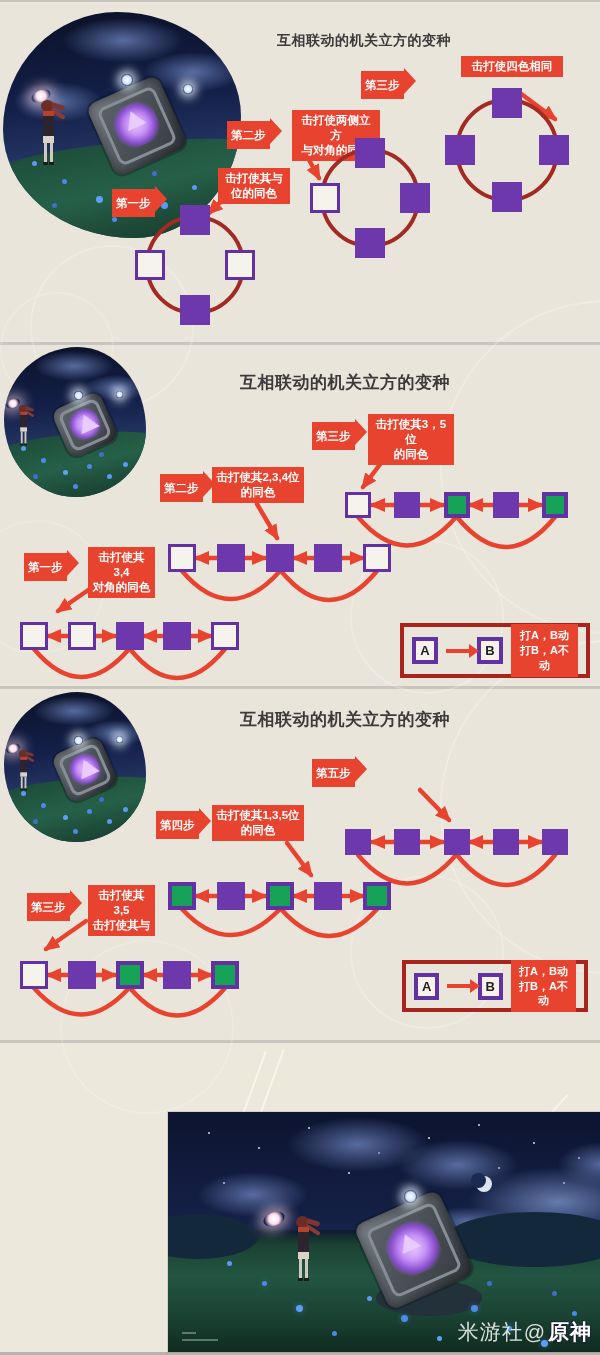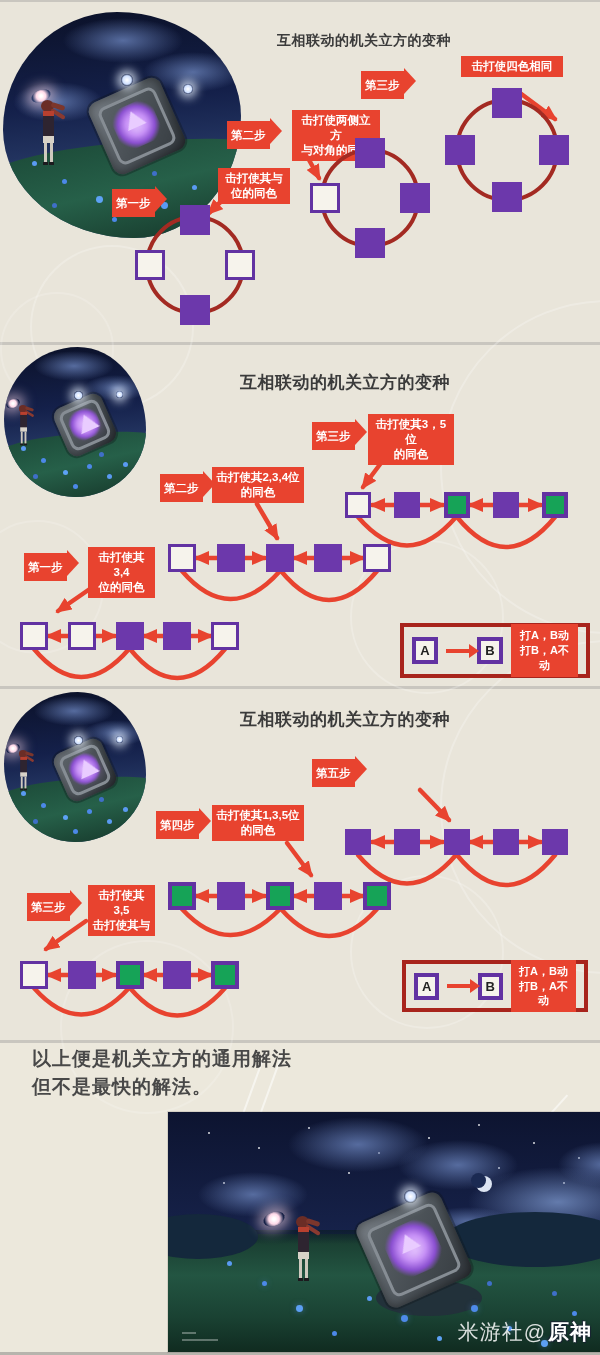--- a/index.html
+++ b/index.html
@@ -304,21 +304,21 @@
 
   <div class="title t17" style="left:240px;top:371px">互相联动的机关立方的变种</div>
   <div class="ribbon" style="left:312px;top:422px">第三步</div>
   <div class="note" style="left:368px;top:414px;width:86px">击打使其3，5位
 的同色</div>
   <div class="ribbon" style="left:160px;top:474px">第二步</div>
   <div class="note" style="left:212px;top:467px;width:92px">击打使其2,3,4位
 的同色</div>
   <div class="ribbon" style="left:24px;top:553px">第一步</div>
   <div class="note" style="left:88px;top:547px;width:67px">击打使其3,4
-位的同色</div>
+对角的同色</div>
 
   <div class="row s26" style="left:345px;top:492px;width:223px">
       <div class="sq empty"></div>
       <div class="sq purple"></div>
       <div class="sq green"></div>
       <div class="sq purple"></div>
       <div class="sq green"></div>
     </div>
   <div class="row s28" style="left:168px;top:544px;width:223px">
       <div class="sq empty"></div>
@@ -375,22 +375,20 @@
     </div>
 
   <div class="legend" style="left:402px;top:960px;width:186px;height:52px">
     <div class="lgsq">A</div>
     <div class="lg-arrow"></div>
     <div class="lgsq">B</div>
     <div class="lg-note">打A，B动
 打B，A不动</div>
   </div>
 
-  <div class="bigline" style="left:32px;top:1046px">以上便是机关立方的通用解法</div>
-  <div class="bigline" style="left:32px;top:1074px">但不是最快的解法。</div>
 
   <div class="shot">
     <div class="shot-sky"></div>
     <div class="stars" style="box-shadow:
       40px 20px 0 0 #fff,90px 35px 0 0 #fff,140px 15px 0 0 #fff,210px 40px 0 0 #fff,
       260px 25px 0 0 #fff,310px 12px 0 0 #fff,365px 30px 0 0 #fff,410px 45px 0 0 #fff,
       180px 60px 0 0 #fff,330px 55px 0 0 #fff,55px 70px 0 0 #fff,395px 70px 0 0 #fff;"></div>
     <div class="cl" style="left:120px;top:5px;width:140px;height:55px"></div>
     <div class="cl" style="left:230px;top:28px;width:120px;height:50px"></div>
     <div class="cl" style="left:300px;top:55px;width:180px;height:70px;background:radial-gradient(closest-side,rgba(104,128,178,.95),rgba(104,128,178,0))"></div>

